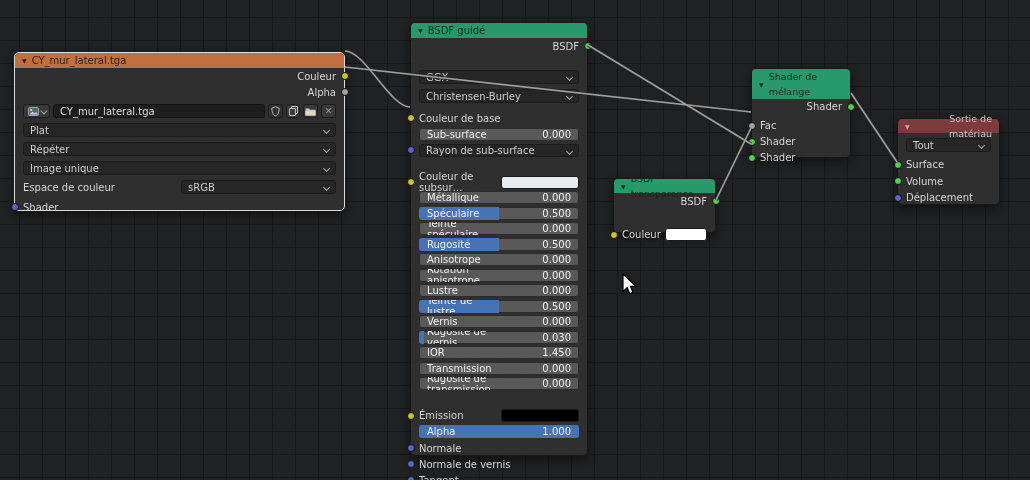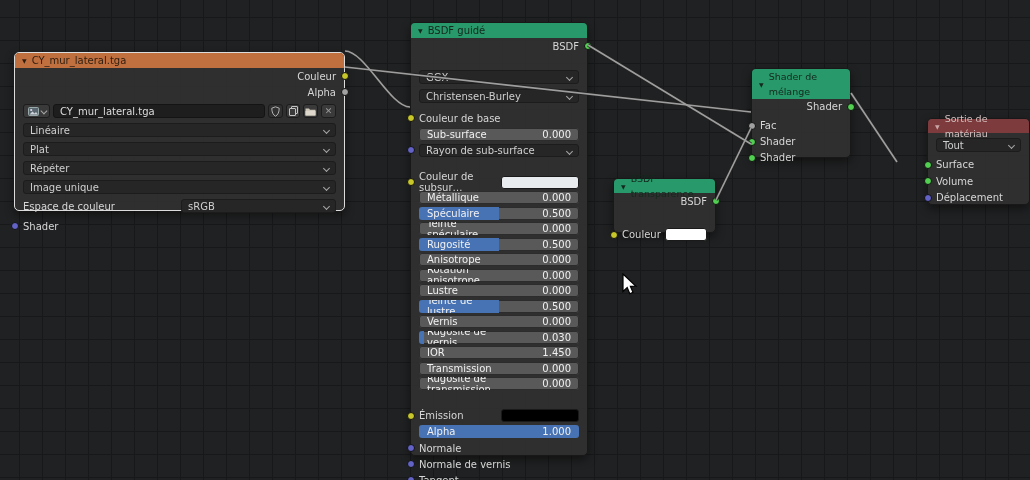--- a/index.html
+++ b/index.html
@@ -97,26 +97,20 @@
               <path d="M0.5 1.5 L4 1.5 L5 2.8 L10.5 2.8 L10.5 8.5 L0.5 8.5 Z" fill="#cfc9bb"></path>
               <rect x="0.5" y="4" width="10" height="4.5" fill="#ddd8cb"></rect>
             </svg>
         </div>
         <div class="ibtn" style="width:15px;color:#9a9a9a;font-size:9px;">
           <span>✕</span>
         </div>
       </div>
       <div class="row" style="margin-top:5px;">
         <div class="dd">
-          <span>Linéaire</span>
-          <span class="chev"></span>
-        </div>
-      </div>
-      <div class="row" style="margin-top:5px;">
-        <div class="dd">
           <span>Plat</span>
           <span class="chev"></span>
         </div>
       </div>
       <div class="row" style="margin-top:5px;">
         <div class="dd">
           <span>Répéter</span>
           <span class="chev"></span>
         </div>
       </div>
@@ -313,21 +307,21 @@
         <span class="sock l green"></span>
         <span>Shader</span>
       </div>
       <div class="row lbl" style="margin-top:1px;height:15px;">
         <span class="sock l green"></span>
         <span>Shader</span>
       </div>
     </div>
   </div>
 
-  <div class="node" style="left:927px;top:118px;width:103px;height:87px;">
+  <div class="node" style="left:897px;top:118px;width:103px;height:87px;text-align:right;">
     <div class="hdr red" style="height: 14px; font-size: 9.5px; background: rgb(125, 59, 61);">
       <span class="tri" style="color:#caa7a7;">▼</span>
       <span>Sortie de matériau</span>
     </div>
     <div class="body" style="padding-top:0;">
       <div class="row" style="margin-top:5px;">
         <div class="dd">
           <span>Tout</span>
           <span class="chev"></span>
         </div>

